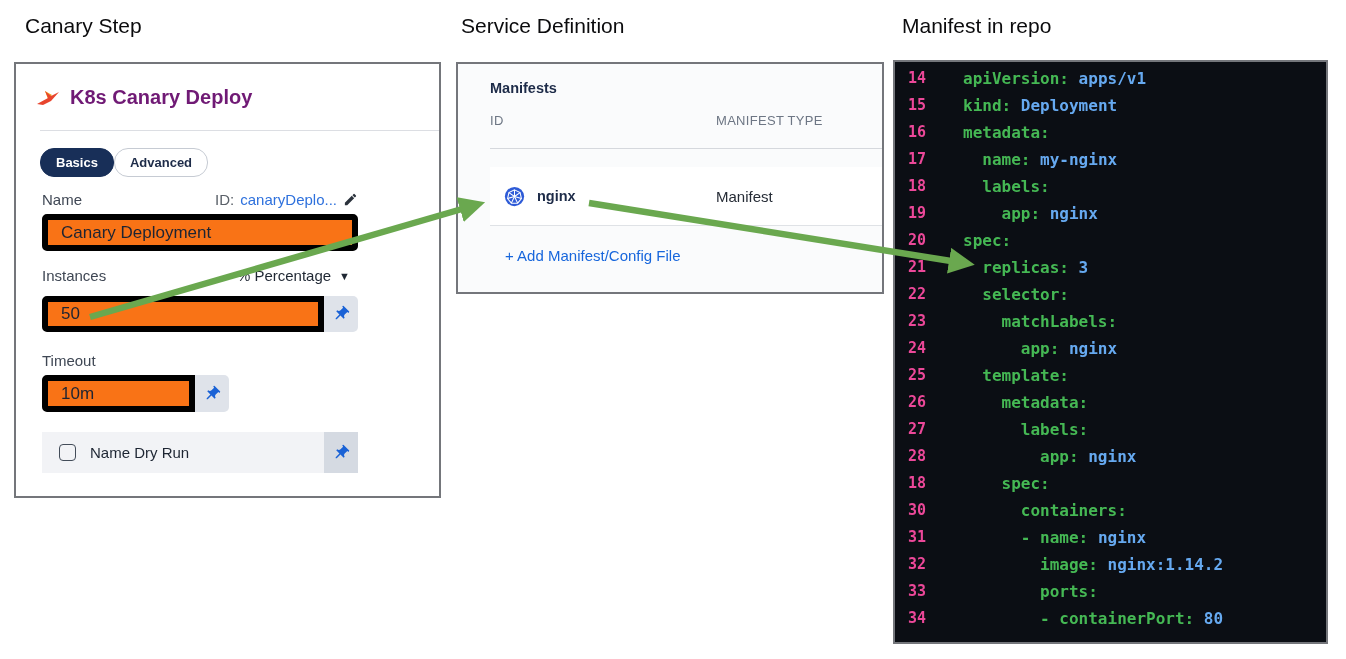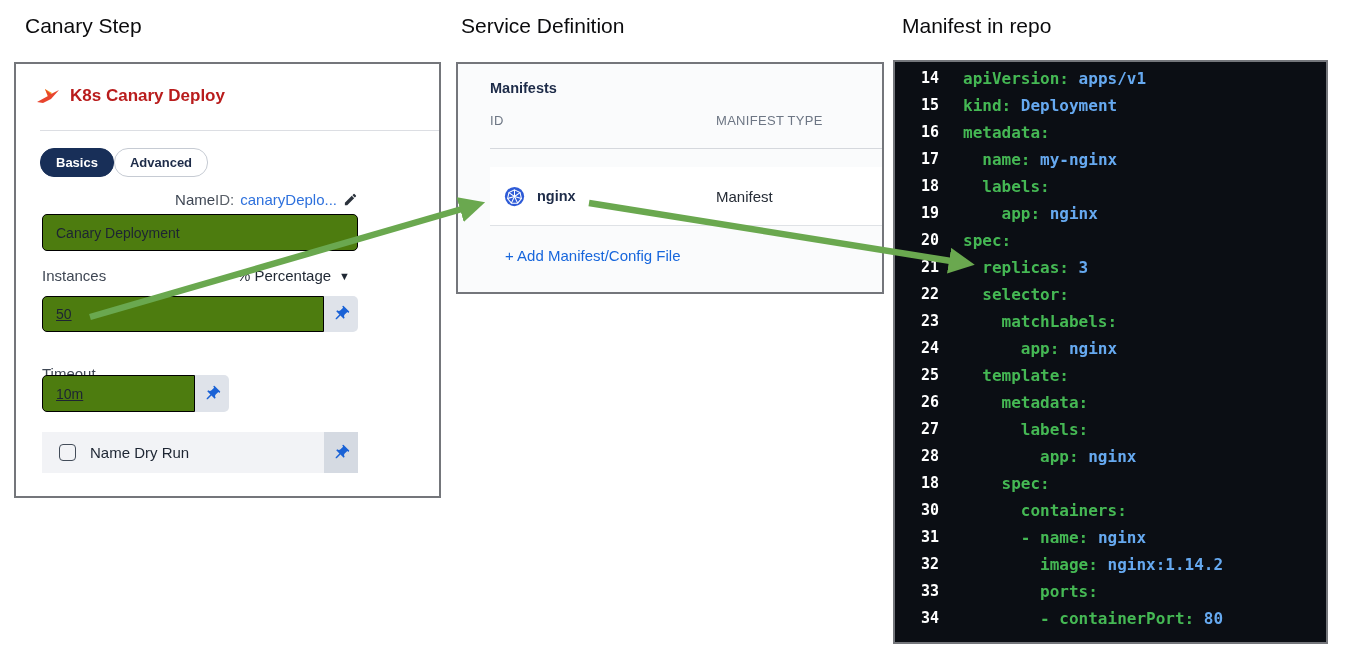--- a/index.html
+++ b/index.html
@@ -5,50 +5,50 @@
   * { margin:0; padding:0; box-sizing:border-box; }
   html,body { width:1346px; height:659px; background:#ffffff;
     font-family:"Liberation Sans", sans-serif; position:relative; overflow:hidden; }
 
   .caption { position:absolute; font-size:21px; color:#0b0b0d; }
 
   
   .panel { position:absolute; border:2px solid #74767b; }
   #panel-canary { left:14px; top:62px; width:427px; height:436px; background:#fff; }
   .step-header { position:absolute; left:20px; top:22px; display:flex; align-items:center; gap:10px; }
-  .step-title { font-size:17px; font-weight:bold; color:#b91c1c; }
+  .step-title { font-size:20px; font-weight:bold; color:#701a75; }
   .hdivider { position:absolute; height:1px; background:#dcdee3; }
   #div1 { left:24px; right:0; top:66px; }
   .tabs { position:absolute; left:24px; top:84px; display:flex; }
   .pill { font-size:13px; font-weight:bold; padding:6px 15px; border-radius:14px;
           border:1px solid #c6cbd3; color:#1d2b48; background:#fff; cursor:pointer; }
   .pill.active { background:#182f58; border-color:#182f58; color:#fff; }
   .field-label { font-size:15px; color:#3f4754; }
   .row-between { position:absolute; left:26px; width:316px; display:flex;
                  justify-content:space-between; align-items:center; }
-  #name-row { top:127px;justify-content:flex-end; }
+  #name-row { top:127px; }
   .id-part { display:flex; align-items:center; gap:6px; font-size:15px; }
   .id-prefix { color:#5a6068; }
   .id-link { color:#2e71dd; cursor:pointer; }
-  .text-input { border:1px solid #000000; border-radius:5px; background:#4d7c0f;
-                font-family:"Liberation Sans",sans-serif; font-size:14px; color:#1d2433;
+  .text-input { border:6px solid #000000; border-radius:5px; background:#f97316;
+                font-family:"Liberation Sans",sans-serif; font-size:17px; color:#1d2433;
                 padding:0 13px; width:100%; height:100%; outline:none; }
   #name-input-wrap { position:absolute; left:26px; top:150px; width:316px; height:37px; }
   #instances-row { top:203px; }
   .unit-select { display:flex; align-items:center; gap:8px; font-size:15px; font-weight:500;
                  color:#1f2733; cursor:pointer; padding-right:8px; }
   .caret { font-size:11px; color:#1f2733; }
   .input-with-pin { position:absolute; display:flex; height:36px; }
   #instances-input-wrap { left:26px; top:232px; width:316px; }
   #timeout-input-wrap { left:26px; top:311px; width:187px; height:37px; }
-  .input-with-pin input { flex:1; border-radius:5px 0 0 5px;text-decoration:underline; }
+  .input-with-pin input { flex:1; border-radius:5px 0 0 5px; }
   .pin-btn { width:34px; flex:none; background:#dfe3ea; border-radius:0 5px 5px 0;
              display:flex; align-items:center; justify-content:center; cursor:pointer; }
   .pin-btn svg { transform:rotate(45deg); }
-  #timeout-label { position:absolute; left:26px; top:301px; }
+  #timeout-label { position:absolute; left:26px; top:288px; }
   #skip-row { position:absolute; left:26px; top:368px; width:316px; height:41px;
               background:#f2f3f6; display:flex; align-items:center; }
   .checkbox { width:17px; height:17px; border:1.7px solid #434c59; border-radius:4px;
               margin-left:17px; background:transparent; cursor:pointer; flex:none; }
   .skip-label { margin-left:14px; font-size:15px; color:#1d2532; }
   .pin-btn.dark { margin-left:auto; height:100%; border-radius:0; background:#d5dae2; }
 
   
   #panel-service { left:456px; top:62px; width:428px; height:232px; background:#fafbfc; }
   #manifests-title { position:absolute; left:32px; top:16px; font-size:14.5px;
@@ -63,21 +63,21 @@
   .manifest-type { position:absolute; left:226px; font-size:15px; color:#262c36; }
   #div2b { left:32px; right:0; top:161px; background:#dfe2e6; }
   #add-link { position:absolute; left:47px; top:183px; font-size:15px; font-weight:500;
               color:#1766dc; cursor:pointer; }
 
   
   #panel-code { left:893px; top:60px; width:435px; height:584px; background:#0b0e14;
                 padding-top:3px; overflow:hidden; }
   .code-line { display:flex; height:27px; line-height:27px;
                font-family:"DejaVu Sans Mono", monospace; font-size:16px; font-weight:600; }
-  .ln { width:44px; flex:none; text-align:right; color:#ffffff; font-size:15px; }
+  .ln { width:44px; flex:none; text-align:center; color:#ec4899; font-size:15px; }
   .code { margin-left:24px; white-space:pre; color:#c9d1d9; }
   .key { color:#45b854; }
   .val { color:#66a9f0; }
 
   
   #arrows { position:absolute; left:0; top:0; pointer-events:none; z-index:6; }
 </style>
 </head>
 <body>
 

